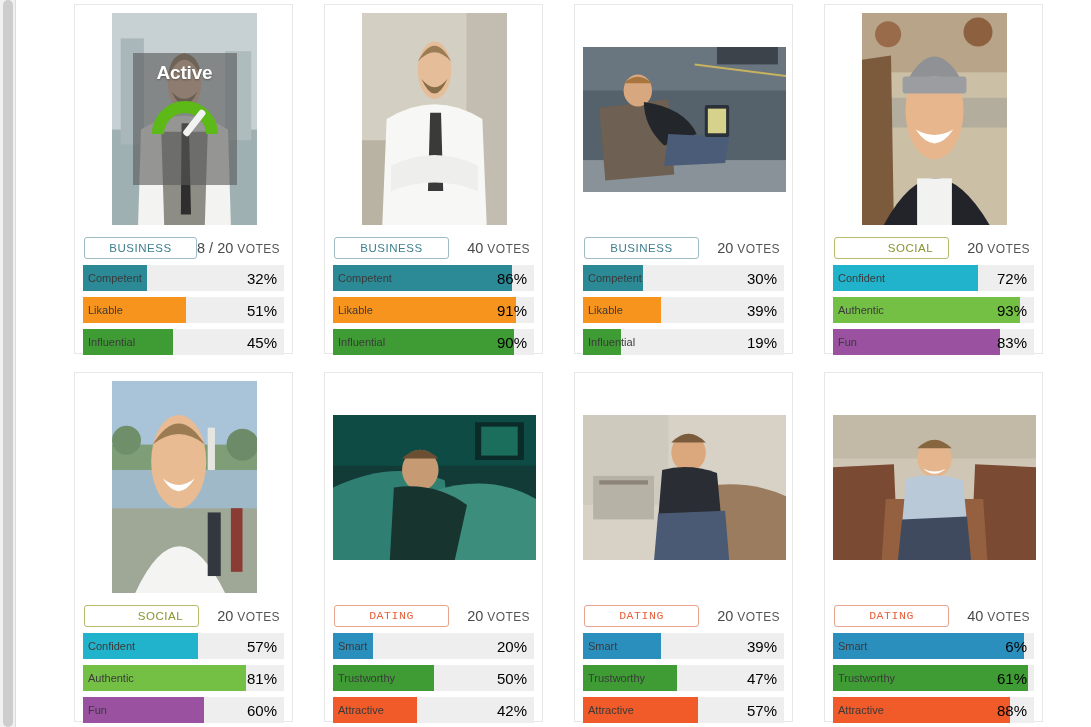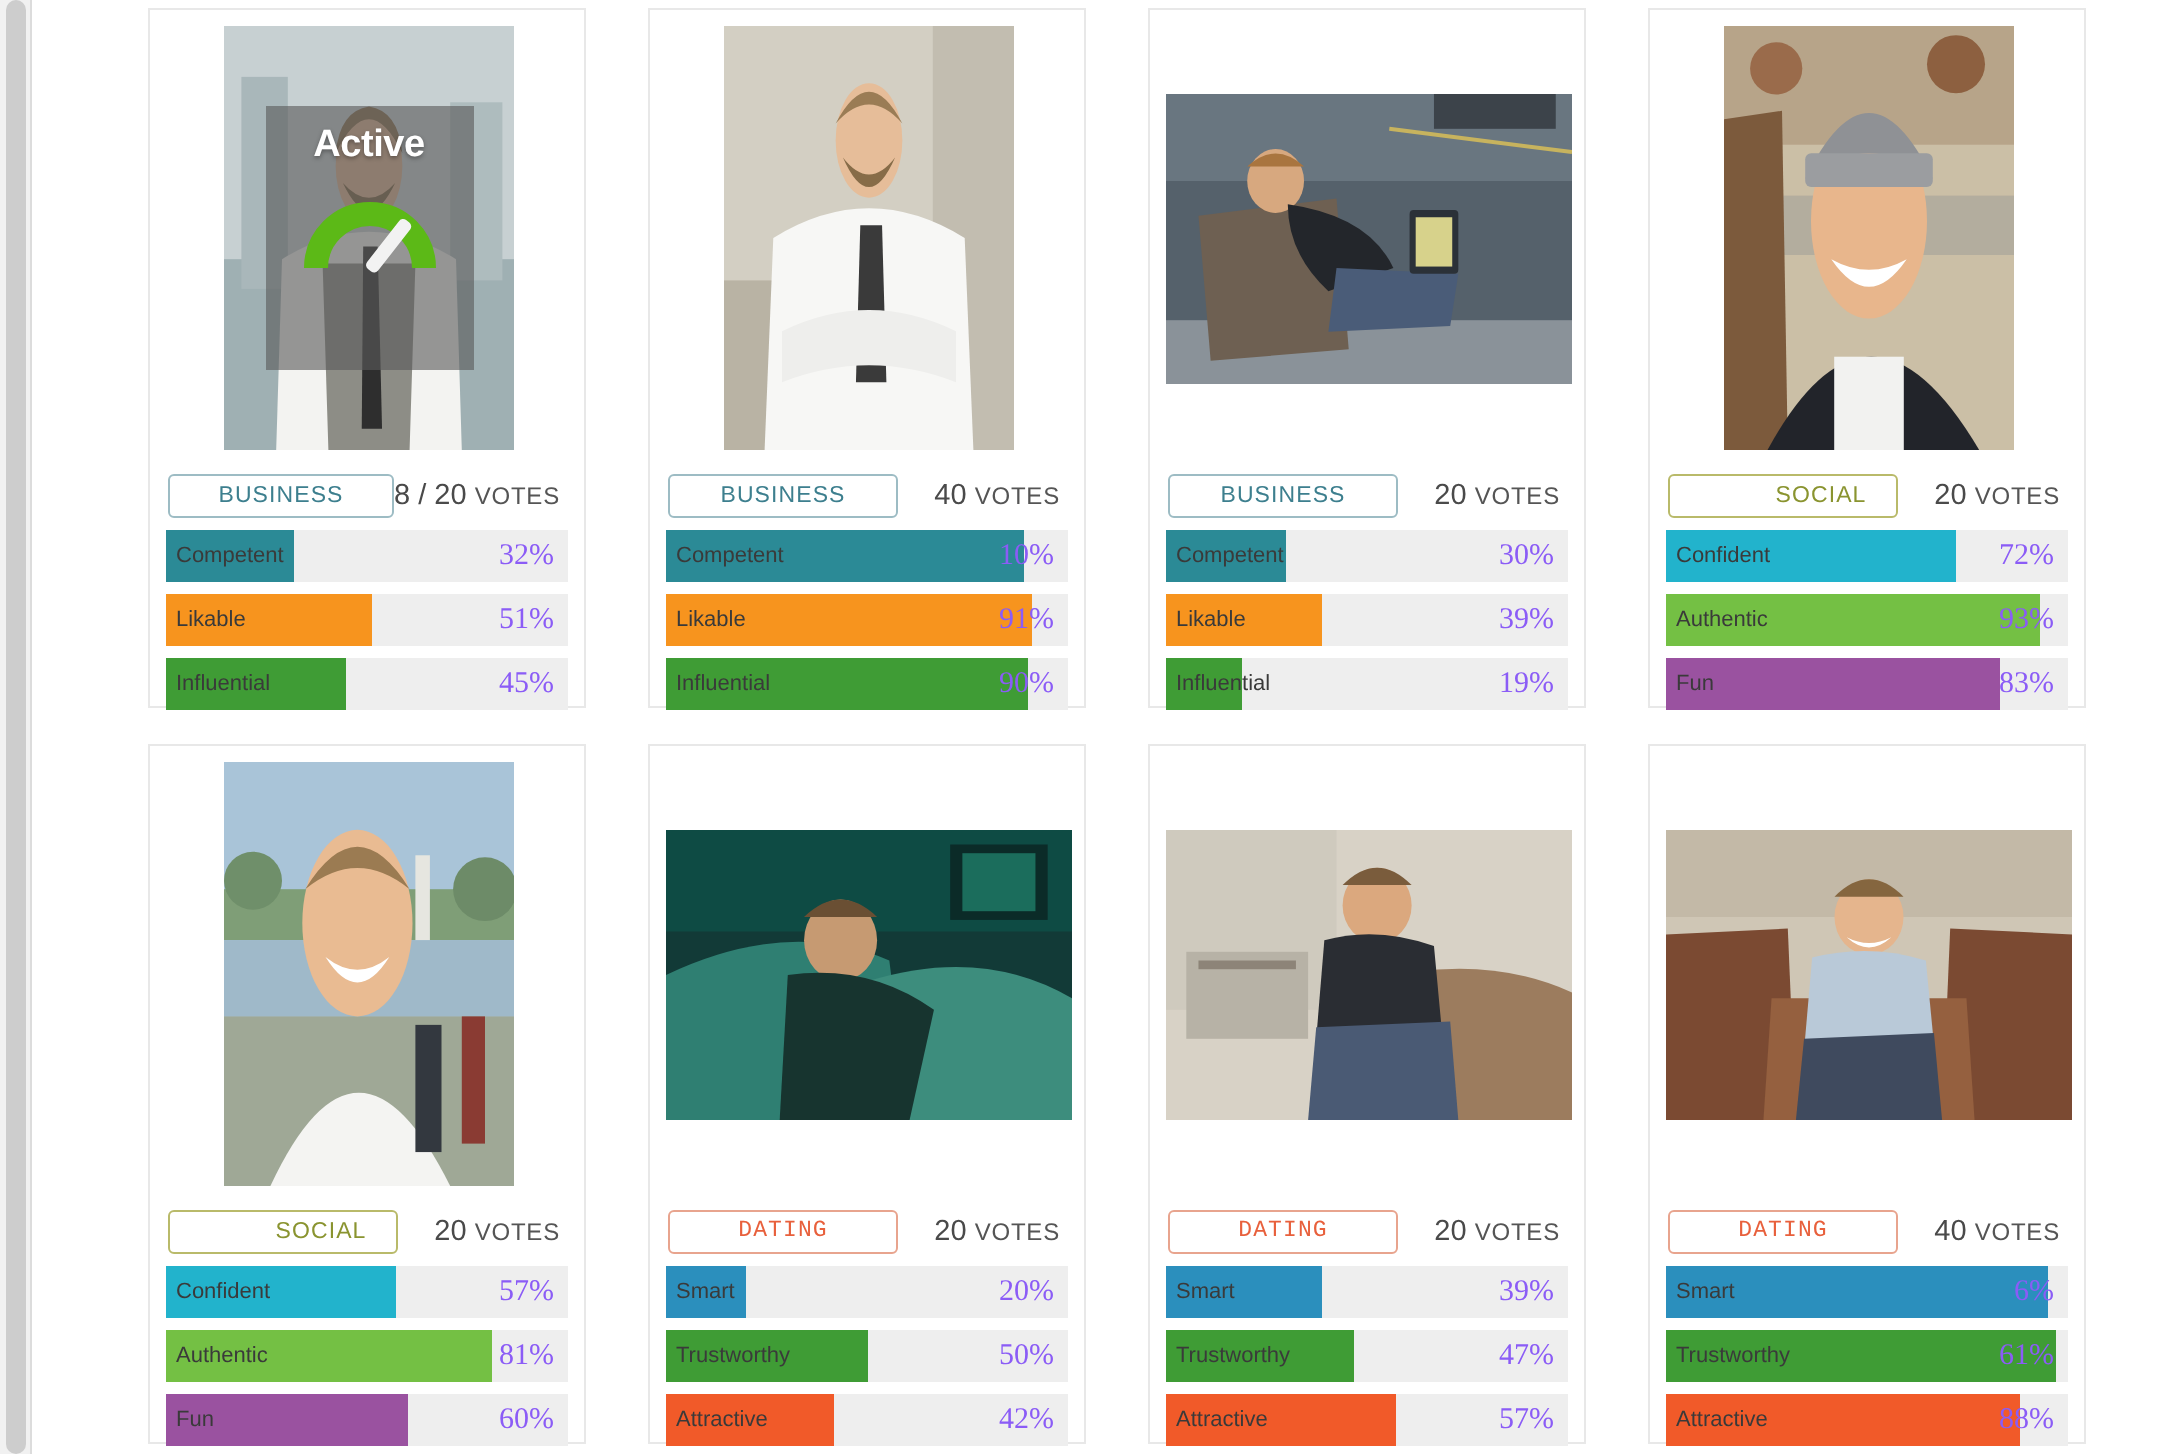--- a/index.html
+++ b/index.html
@@ -159,23 +159,22 @@
     font-size: 11px;
     color: #3a3a3a;
     padding-left: 5px;
     white-space: nowrap;
   }
   .trait-pct {
     position: relative;
     z-index: 2;
     margin-left: auto;
     font-size: 15px;
-    color: #8b5cf6;
+    color: #000000;
     padding-right: 7px;
-    font-family: Liberation Serif, serif;
   }
 </style>
 </head>
 <body>
 
 <div id="scrollbar-track">
   <div id="scrollbar-thumb"></div>
 </div>
 <div id="content-edge"></div>
 
@@ -262,21 +261,21 @@
           </div>
         </div>
         <div class="meta-row">
           <div class="category-badge badge-business">BUSINESS</div>
           <div class="votes"><span>40</span> <span class="votes-word">VOTES</span></div>
         </div>
         <div class="traits">
           <div class="trait">
             <div class="trait-fill" style="width: 89%; background: rgb(43, 138, 150);"></div>
             <span class="trait-name">Competent</span>
-            <span class="trait-pct">10%</span>
+            <span class="trait-pct">86%</span>
           </div>
           <div class="trait">
             <div class="trait-fill" style="width: 91%; background: rgb(247, 148, 30);"></div>
             <span class="trait-name">Likable</span>
             <span class="trait-pct">91%</span>
           </div>
           <div class="trait">
             <div class="trait-fill" style="width: 90%; background: rgb(63, 156, 53);"></div>
             <span class="trait-name">Influential</span>
             <span class="trait-pct">90%</span>

